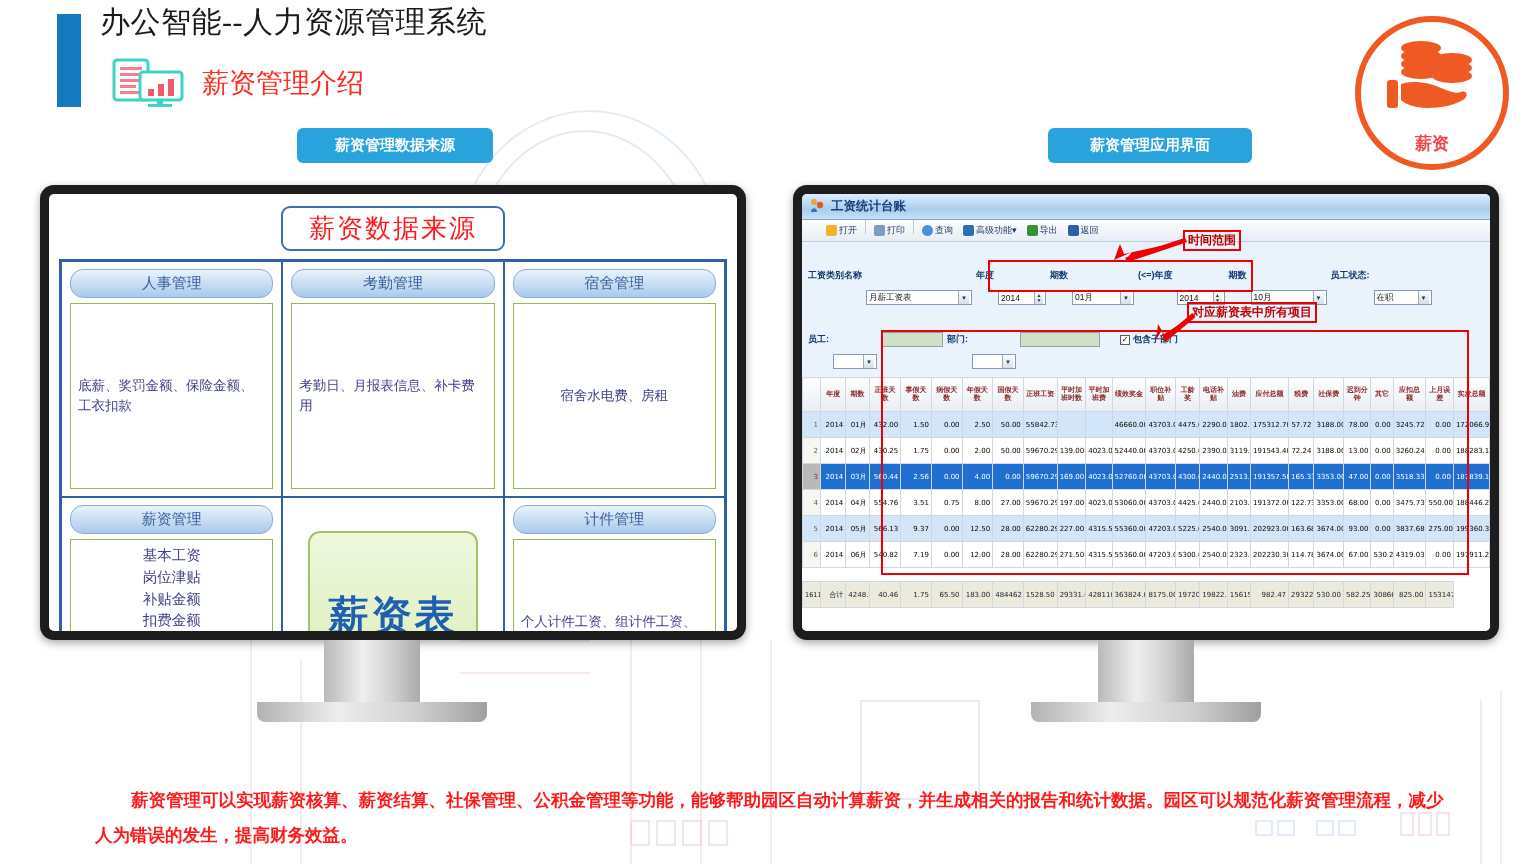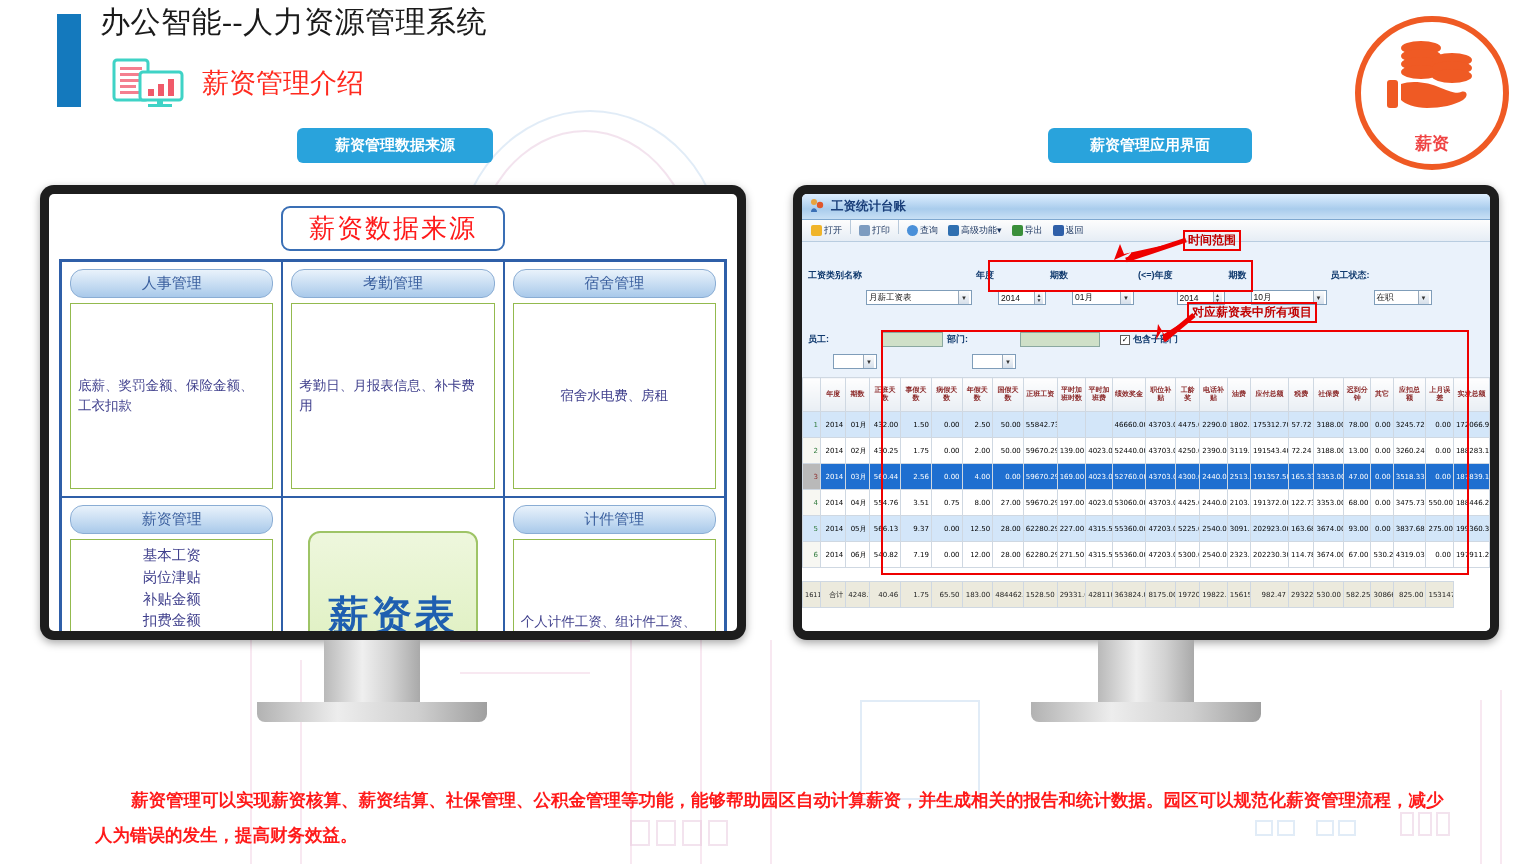--- a/index.html
+++ b/index.html
@@ -114,21 +114,21 @@
   
   .app { height: 100%; background: #eef4fb; display: flex; flex-direction: column; font-size: 9px; }
   .app-title {
     height: 26px; background: linear-gradient(to bottom,#ddeeff,#a9ccec 60%,#c8e0f5);
     display: flex; align-items: center; gap: 7px; padding: 0 7px;
     border-bottom: 1px solid #7fa8cf;
   }
   .app-title-text { color: #1a3f7a; font-weight: bold; font-size: 12.5px; font-family: "DejaVu Sans", sans-serif; }
   .app-toolbar {
     height: 22px; background: linear-gradient(to bottom,#fdfdfd,#e6edf5);
-    display: flex; gap: 2px; padding: 0 5px;
+    display: flex; gap: 2px; padding: 0 20px;
     border-bottom: 1px solid #b9cde0;
   }
   .tb-btn { display: flex; align-items: center; gap: 2px; padding: 1px 4px; color: #17315c; font-size: 9px; white-space: nowrap; }
   .tb-sep { width: 1px; height: 14px; background: #b8c9da; margin: 0 2px; }
   .tb-ico { width: 11px; height: 11px; border-radius: 2px; display: inline-block; }
 
   .filters { background: #eaf2fb; padding: 4px 6px 3px; }
   .frow { display: flex; align-items: center; gap: 4px; margin-bottom: 5px; }
   .flabel { color: #103a6e; font-size: 9px; white-space: nowrap; font-weight: bold; }
   .fselect {

